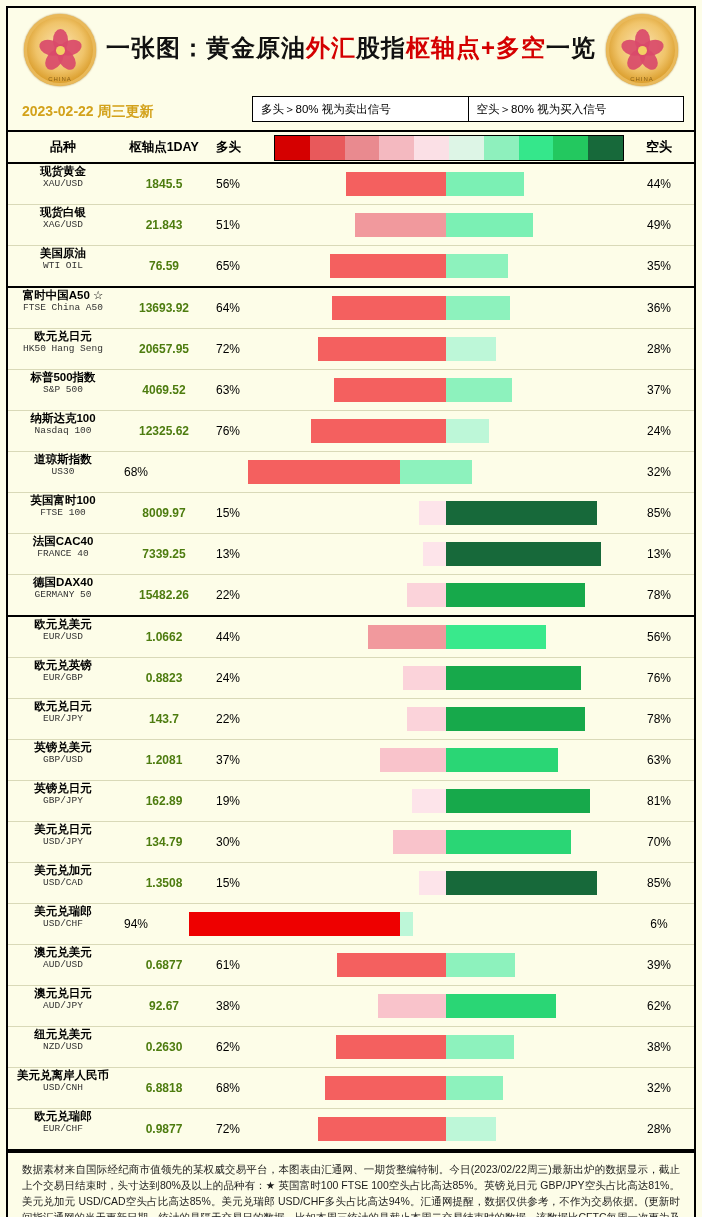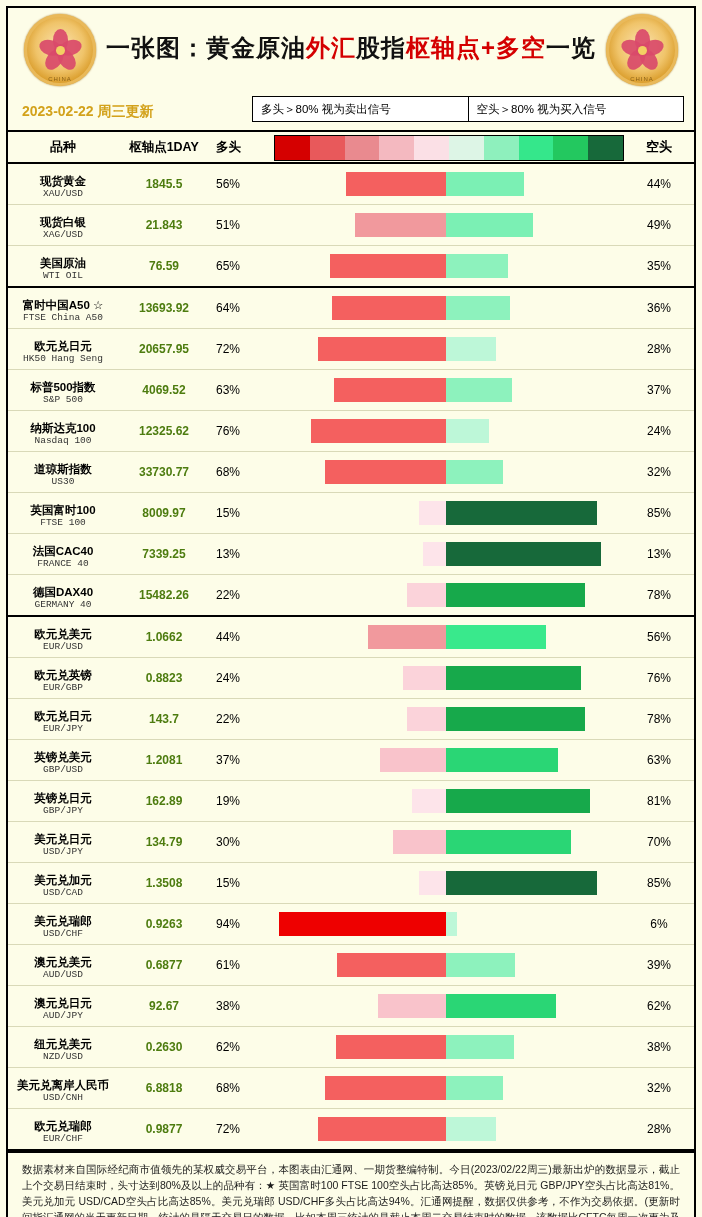--- a/index.html
+++ b/index.html
@@ -126,21 +126,21 @@
   .row{
     display:flex;
     align-items:stretch;
     height:40px;
     border-bottom:1px solid #d9d9b8;
   }
   .row:last-child{border-bottom:none;}
   .cell-name{
     width:110px;
     text-align:center;
-    padding-top:10px;
+    padding-top:0;
     box-sizing:border-box;
   }
   .cell-name .cn{font-size:11.5px;font-weight:bold;color:#000;line-height:14px;}
   .cell-name .en{font-size:9.5px;font-family:"Liberation Mono","DejaVu Sans Mono",monospace;color:#333;line-height:12px;}
   .cell-pivot{
     width:92px;text-align:center;
     font-size:12px;font-weight:bold;color:#4d7c0f;
     display:flex;align-items:center;justify-content:center;
   }
   .cell-long{
@@ -350,21 +350,20 @@
                 <div class="bar-short" style="left: 50%; width: 12%; background: rgb(189, 247, 216);"></div>
               </div>
             </div>
             <div class="cell-short">24%</div>
           </div>
           <div class="row">
             <div class="cell-name">
               <div class="cn">道琼斯指数</div>
               <div class="en">US30</div>
             </div>
-            <div class="cell-pivot">33730.77</div>
             <div class="cell-long">68%</div>
             <div class="cell-bar">
               <div class="bars">
                 <div class="bar-long" style="right: 50%; width: 34%; background: rgb(244, 96, 95);"></div>
                 <div class="bar-short" style="left: 50%; width: 16%; background: rgb(141, 242, 189);"></div>
               </div>
             </div>
             <div class="cell-short">32%</div>
           </div>
           <div class="row">
@@ -393,21 +392,21 @@
               <div class="bars">
                 <div class="bar-long" style="right: 50%; width: 6.5%; background: rgb(253, 228, 234);"></div>
                 <div class="bar-short" style="left: 50%; width: 43.5%; background: rgb(23, 105, 58);"></div>
               </div>
             </div>
             <div class="cell-short">13%</div>
           </div>
           <div class="row">
             <div class="cell-name">
               <div class="cn">德国DAX40</div>
-              <div class="en">GERMANY 40</div>
+              <div class="en">GERMANY 50</div>
             </div>
             <div class="cell-pivot">15482.26</div>
             <div class="cell-long">22%</div>
             <div class="cell-bar">
               <div class="bars">
                 <div class="bar-long" style="right: 50%; width: 11%; background: rgb(251, 211, 218);"></div>
                 <div class="bar-short" style="left: 50%; width: 39%; background: rgb(23, 169, 75);"></div>
               </div>
             </div>
             <div class="cell-short">78%</div>
@@ -517,21 +516,20 @@
                 <div class="bar-short" style="left: 50%; width: 42.5%; background: rgb(23, 105, 58);"></div>
               </div>
             </div>
             <div class="cell-short">85%</div>
           </div>
           <div class="row">
             <div class="cell-name">
               <div class="cn">美元兑瑞郎</div>
               <div class="en">USD/CHF</div>
             </div>
-            <div class="cell-pivot">0.9263</div>
             <div class="cell-long">94%</div>
             <div class="cell-bar">
               <div class="bars">
                 <div class="bar-long" style="right: 50%; width: 47%; background: rgb(238, 0, 0);"></div>
                 <div class="bar-short" style="left: 50%; width: 3%; background: rgb(189, 247, 216);"></div>
               </div>
             </div>
             <div class="cell-short">6%</div>
           </div>
           <div class="row">

